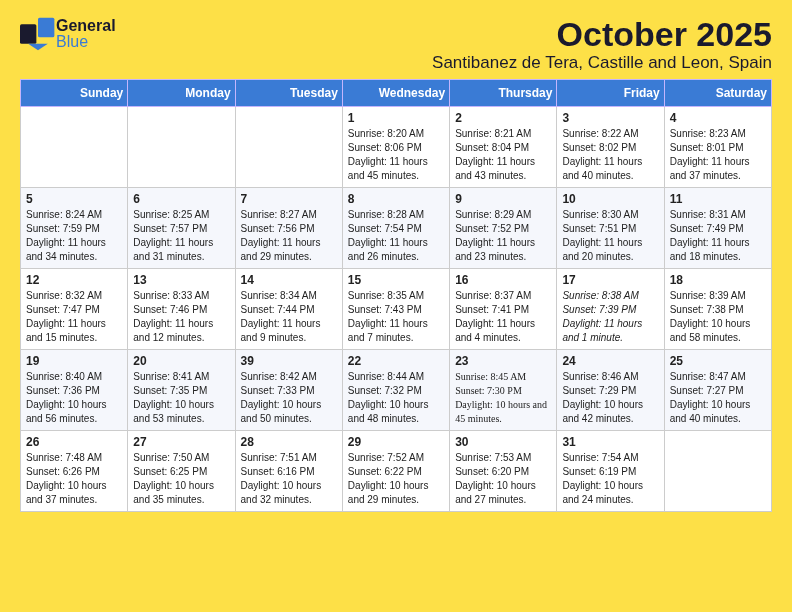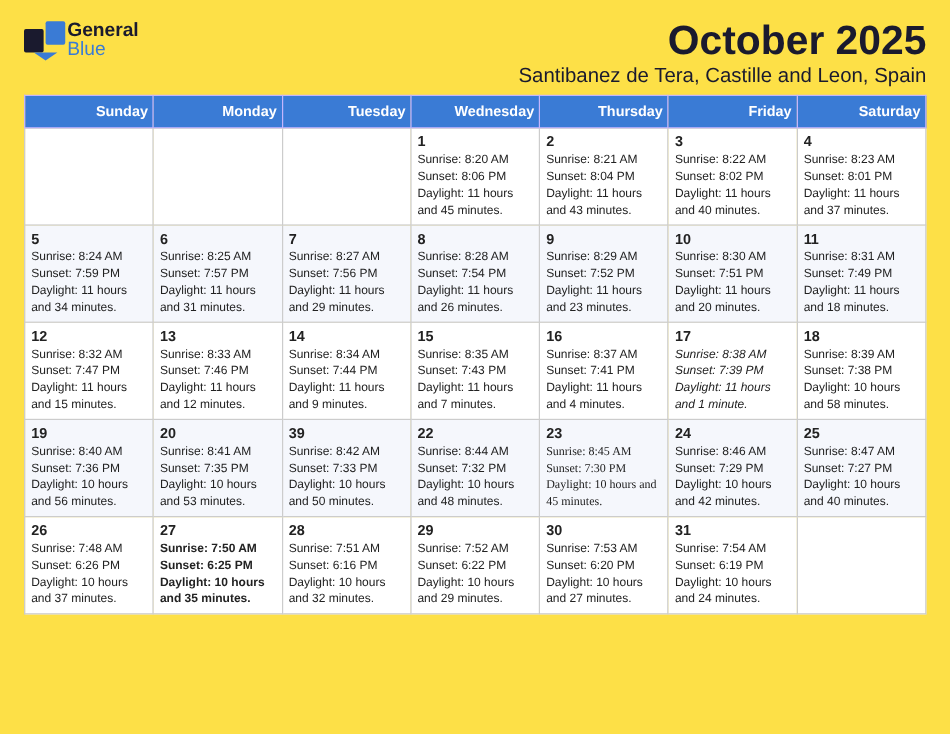--- a/index.html
+++ b/index.html
@@ -306,21 +306,21 @@
         </tr>
         <tr>
           <td>
             <span class="day-number">26</span>
             <div class="cell-text" style="white-space: pre-line;">Sunrise: 7:48 AM
 Sunset: 6:26 PM
 Daylight: 10 hours and 37 minutes.</div>
           </td>
           <td>
             <span class="day-number">27</span>
-            <div class="cell-text" style="white-space: pre-line; font-weight: bold;">Sunrise: 7:50 AM
+            <div class="cell-text" style="white-space: pre-line;">Sunrise: 7:50 AM
 Sunset: 6:25 PM
 Daylight: 10 hours and 35 minutes.</div>
           </td>
           <td>
             <span class="day-number">28</span>
             <div class="cell-text" style="white-space: pre-line;">Sunrise: 7:51 AM
 Sunset: 6:16 PM
 Daylight: 10 hours and 32 minutes.</div>
           </td>
           <td>

